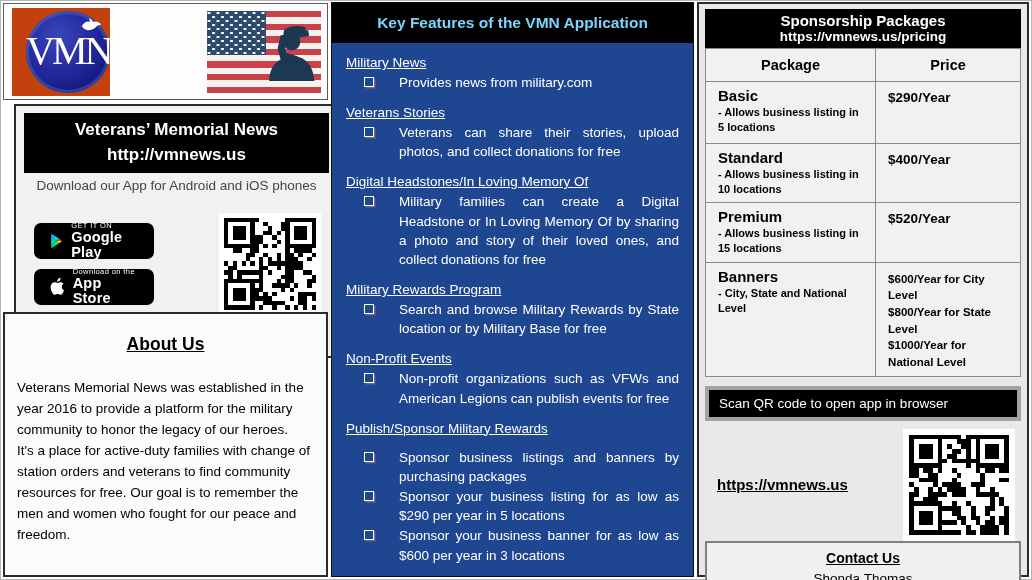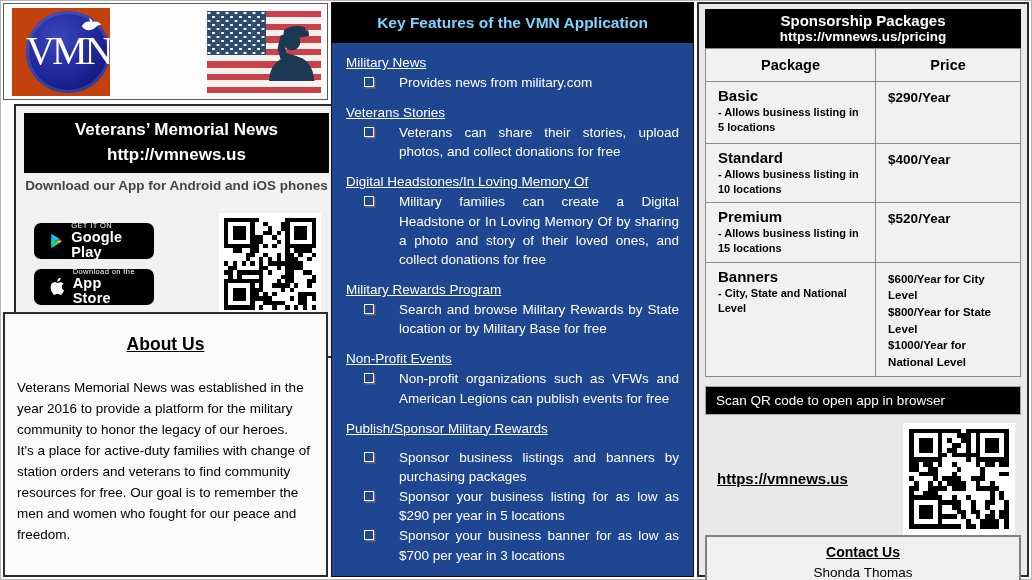--- a/index.html
+++ b/index.html
@@ -24,21 +24,21 @@
     background:repeating-linear-gradient(180deg,#c8414b 0 6.31px,#f5f2ee 6.31px 12.62px);}
   .canton{position:absolute;left:0;top:0;width:52%;height:53.8%;background:#2e4a6c;
     background-image:radial-gradient(#fff 1.1px,rgba(0,0,0,0) 1.5px),radial-gradient(#fff 1.1px,rgba(0,0,0,0) 1.5px);
     background-size:9px 8px;background-position:2px 2px,6.5px 6px;}
   .soldier{position:absolute;right:-2px;bottom:0;}
 
   #box-mast{left:14px;top:104px;width:325px;height:254px;border:2px solid #2b2b2b;background:#f1f1f1;
     display:flex;flex-direction:column;}
   .mast-banner{background:#000;color:#fff;margin:7px 8px 0 8px;text-align:center;
     font-weight:bold;font-size:17px;line-height:1.45;padding:5px 0 6px 0;}
-  .dl-text{text-align:center;font-weight:bold;font-size:13.5px;color:#454545;margin-top:5px;}
+  .dl-text{text-align:center;font-weight:normal;font-size:13.5px;color:#454545;margin-top:5px;}
   .stores-row{display:flex;justify-content:space-between;align-items:center;padding:6px 16px 0 18px;flex:1;}
   .badge-stack{display:flex;flex-direction:column;gap:10px;}
   .store-badge{width:120px;height:36px;background:#000;border-radius:7px;color:#fff;
     display:flex;align-items:center;gap:8px;padding:0 16px;box-sizing:border-box;cursor:pointer;}
   .store-badge .tag{font-size:7.5px;letter-spacing:.4px;line-height:1.2;}
   .store-badge .store{font-size:14.5px;font-weight:bold;line-height:1.05;letter-spacing:.2px;}
   .qr-box-sm{width:102px;height:102px;background:#fff;padding:5px;box-sizing:border-box;}
   .platform-text{text-align:center;font-weight:bold;font-size:14.5px;padding:4px 0 8px 0;}
 
   #box-about{left:3px;top:312px;width:325px;height:265px;border:2px solid #2b2b2b;background:#fbfbfb;
@@ -67,21 +67,21 @@
   .sp-header .l1{font-weight:bold;font-size:15px;}
   .sp-header .l2{font-weight:bold;font-size:13.5px;}
   table.sp-table{border-collapse:collapse;width:100%;background:#f1f1f1;margin-top:0;}
   table.sp-table td,table.sp-table th{border:1px solid #8a8a8a;padding:5px 8px 5px 12px;vertical-align:top;text-align:left;}
   table.sp-table th{text-align:center;font-size:14.5px;padding:8px 0;}
   .pkg-name{font-weight:bold;font-size:15px;}
   .pkg-desc{font-weight:bold;font-size:11px;line-height:1.35;margin-top:1px;}
   .pkg-price{font-weight:bold;font-size:13.5px;padding-top:3px;}
   .pkg-price.multi{font-size:11.5px;line-height:1.45;white-space:pre-line;}
   tr.h-basic{height:62px;}tr.h-std{height:56px;}tr.h-prem{height:60px;}tr.h-ban{height:74px;}
-  .scan-bar{background:#000;color:#fff;font-size:13.5px;padding:6px 10px;margin-top:9px;border:1px solid #a3a3a3;}
+  .scan-bar{background:#000;color:#fff;font-size:13.5px;padding:6px 10px;margin-top:9px;border:4px solid #a3a3a3;}
   .qr-row{display:flex;justify-content:space-between;align-items:center;margin-top:8px;padding:0 6px 0 12px;}
   .site-link{font-weight:bold;font-size:15px;text-decoration:underline;cursor:pointer;}
   .qr-box-lg{width:112px;height:112px;background:#fff;padding:6px;box-sizing:border-box;}
   .contact-box{margin-top:auto;border:2px solid #808080;background:#f0f0f0;text-align:center;
     padding:5px 0 7px 0;font-size:13.5px;line-height:1.52;}
   .contact-title{font-weight:bold;font-size:14px;text-decoration:underline;}
 
   
   .qr{display:grid;grid-template-columns:repeat(21,1fr);grid-auto-rows:1fr;width:100%;height:100%;}
   .qr i{display:block;}
@@ -663,21 +663,21 @@
         <li>
             <span class="cbx"></span>
             <span>Sponsor business listings and banners by purchasing packages</span>
           </li>
         <li>
             <span class="cbx"></span>
             <span>Sponsor your business listing for as low as $290 per year in 5 locations</span>
           </li>
         <li>
             <span class="cbx"></span>
-            <span>Sponsor your business banner for as low as $700 per year in 3 locations</span>
+            <span>Sponsor your business banner for as low as $600 per year in 3 locations</span>
           </li>
       </ul>
     </div>
 
   </div>
 </div>
 
 <div class="panel" id="col-right">
   <div class="sp-header">
     <div class="l1">Sponsorship Packages</div>

